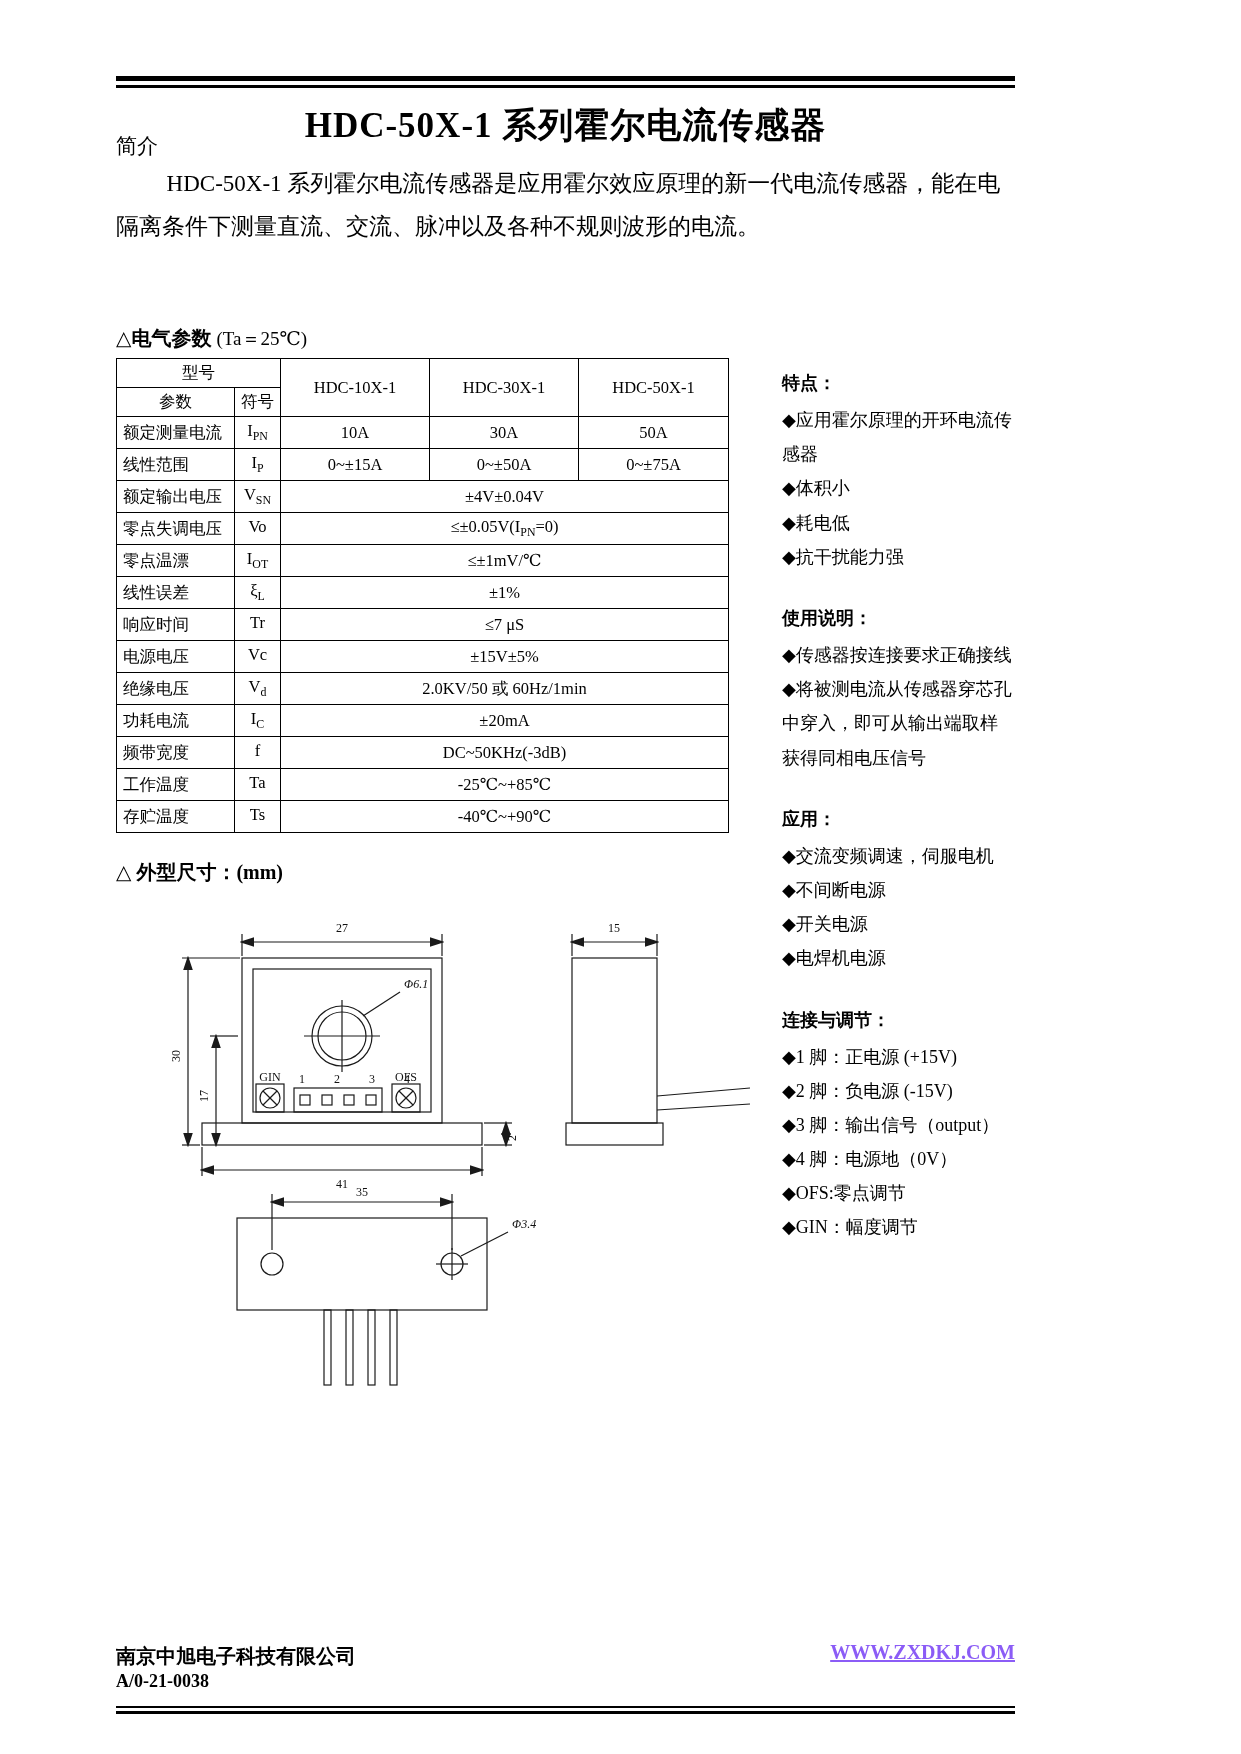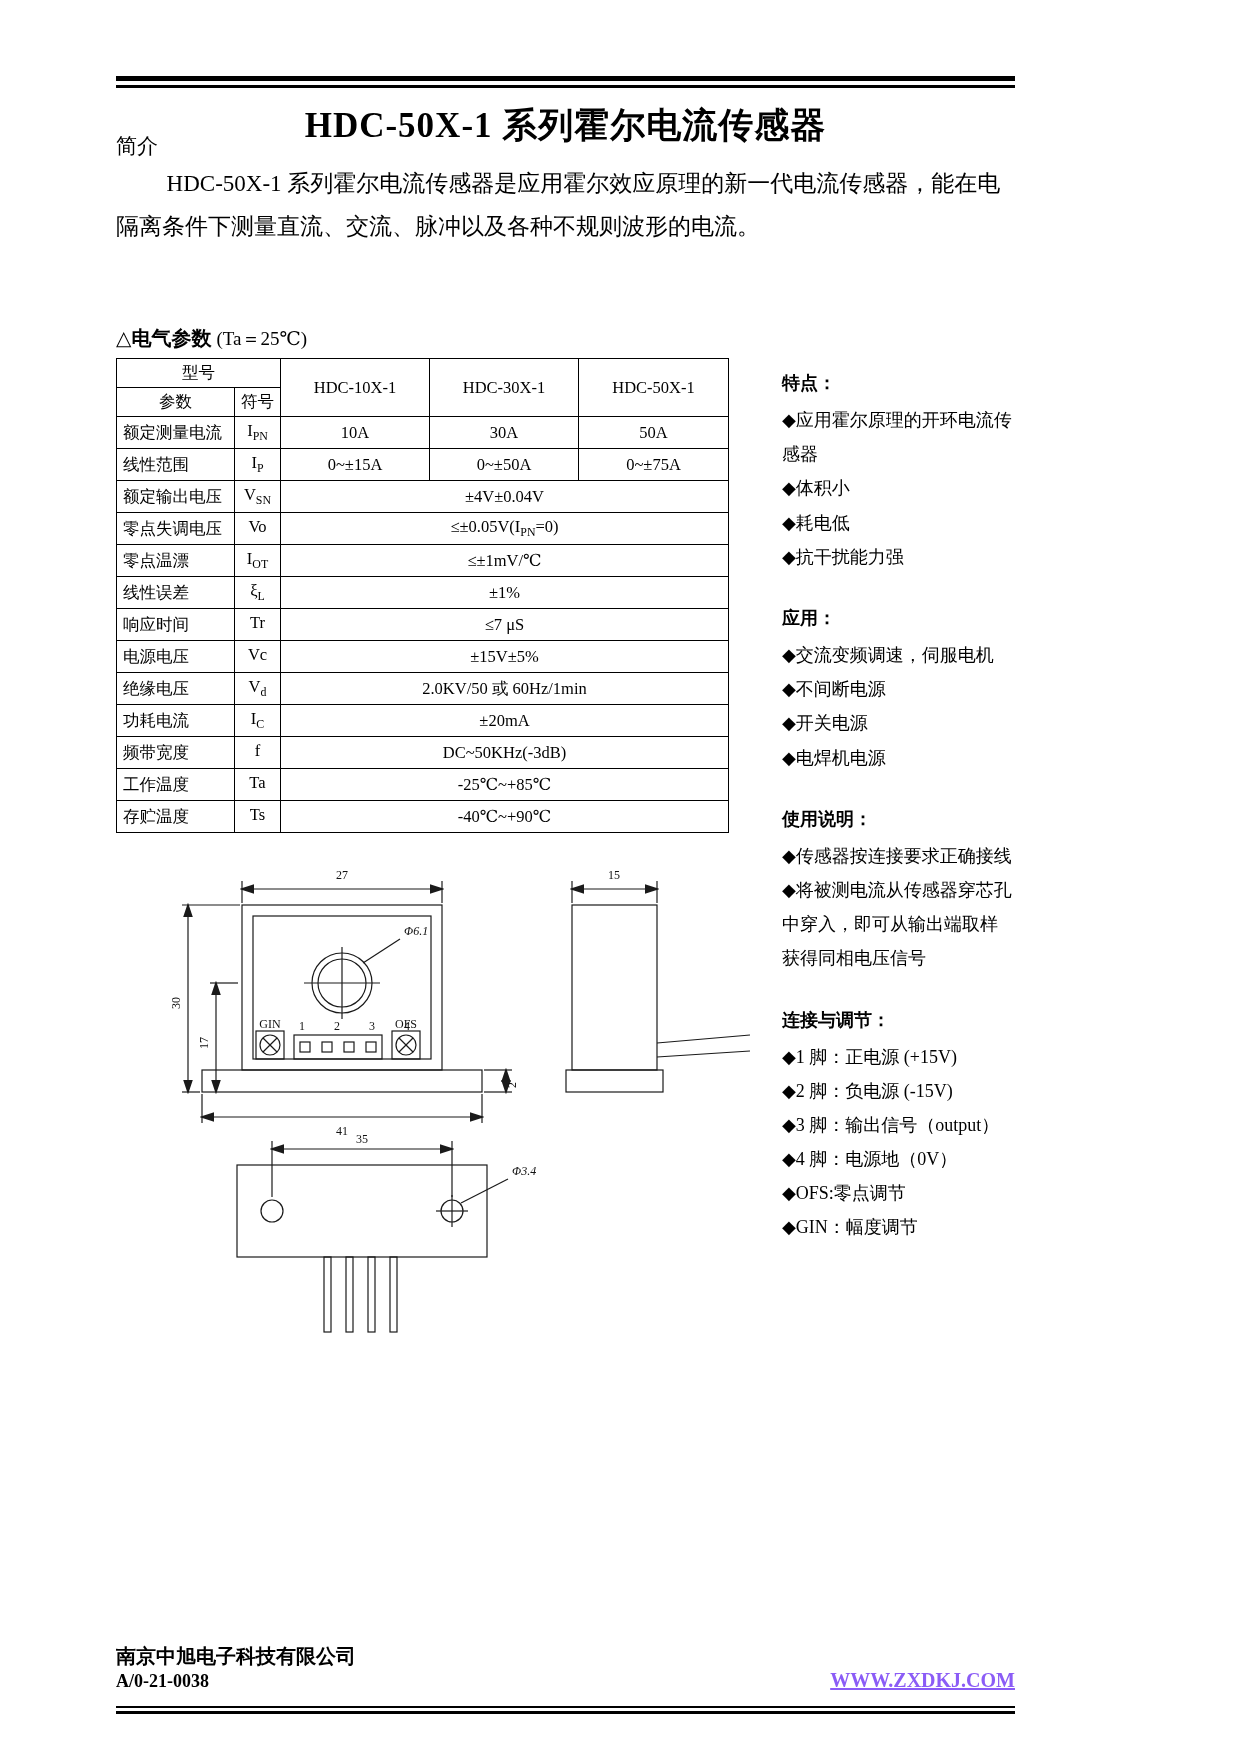--- a/index.html
+++ b/index.html
@@ -40,21 +40,21 @@
 
   .dims-heading { font-size: 20px; font-weight: bold; margin-top: 26px; }
   svg.drawing { margin-top: 32px; margin-left: 26px; display: block; }
   svg.drawing text { font-family: "Liberation Serif", serif; fill: #111; stroke: none; font-size: 12px; }
 
   .side-block { margin-bottom: 32px; }
   .side-heading { font-weight: bold; margin-bottom: 8px; }
   .bullet { line-height: 1.9; }
 
   .footer { position: absolute; left: 116px; right: 226px; bottom: 62px;
-            display: flex; justify-content: space-between; align-items: flex-end; }
+            display: flex; justify-content: space-between; align-items: flex-start; }
   .company { font-size: 20px; font-weight: bold; line-height: 1.5; }
   .docnum { font-size: 18px; font-weight: bold; }
   .website { font-size: 20px; font-weight: bold; color: #8b5cf6;
              text-decoration: underline; text-decoration-thickness: 2px; cursor: pointer; }
 
   .rule-bottom { position: absolute; left: 116px; right: 226px; bottom: 40px; }
   .rule-bottom .bar1 { height: 2px; background: #000; }
   .rule-bottom .gap  { height: 3px; }
   .rule-bottom .bar2 { height: 3px; background: #000; }
 </style>
@@ -172,20 +172,21 @@
               <td colspan="3">-25℃~+85℃</td>
             </tr>
             <tr>
               <td class="param">存贮温度</td>
               <td><span>Ts</span><sub></sub></td>
               <td colspan="3">-40℃~+90℃</td>
             </tr>
           </tbody>
         </table>
 
+        <div class="dims-heading">△ 外型尺寸：(mm)</div>
 
         <svg class="drawing" width="640" height="545" viewBox="0 0 640 545">
           <defs>
             <marker id="arr" markerWidth="12" markerHeight="8" refX="10" refY="4" orient="auto-start-reverse">
               <path d="M0,0 L12,4 L0,8 Z" fill="#1a1a1a"></path>
             </marker>
           </defs>
 
           <g stroke="#1a1a1a" fill="none" stroke-width="1.2">
             <rect x="100" y="40" width="200" height="165"></rect>
@@ -273,31 +274,31 @@
 
         <div class="side-block">
           <div class="side-heading">特点：</div>
           <div class="bullet">◆应用霍尔原理的开环电流传感器</div>
           <div class="bullet">◆体积小</div>
           <div class="bullet">◆耗电低</div>
           <div class="bullet">◆抗干扰能力强</div>
         </div>
 
         <div class="side-block">
+          <div class="side-heading">使用说明：</div>
+          <div class="bullet">◆传感器按连接要求正确接线</div>
+          <div class="bullet">◆将被测电流从传感器穿芯孔中穿入，即可从输出端取样获得同相电压信号</div>
+        </div>
+
+        <div class="side-block">
           <div class="side-heading">应用：</div>
           <div class="bullet">◆交流变频调速，伺服电机</div>
           <div class="bullet">◆不间断电源</div>
           <div class="bullet">◆开关电源</div>
           <div class="bullet">◆电焊机电源</div>
-        </div>
-
-        <div class="side-block">
-          <div class="side-heading">使用说明：</div>
-          <div class="bullet">◆传感器按连接要求正确接线</div>
-          <div class="bullet">◆将被测电流从传感器穿芯孔中穿入，即可从输出端取样获得同相电压信号</div>
         </div>
 
         <div class="side-block">
           <div class="side-heading">连接与调节：</div>
           <div class="bullet">◆1 脚：正电源 (+15V)</div>
           <div class="bullet">◆2 脚：负电源 (-15V)</div>
           <div class="bullet">◆3 脚：输出信号（output）</div>
           <div class="bullet">◆4 脚：电源地（0V）</div>
           <div class="bullet">◆OFS:零点调节</div>
           <div class="bullet">◆GIN：幅度调节</div>

